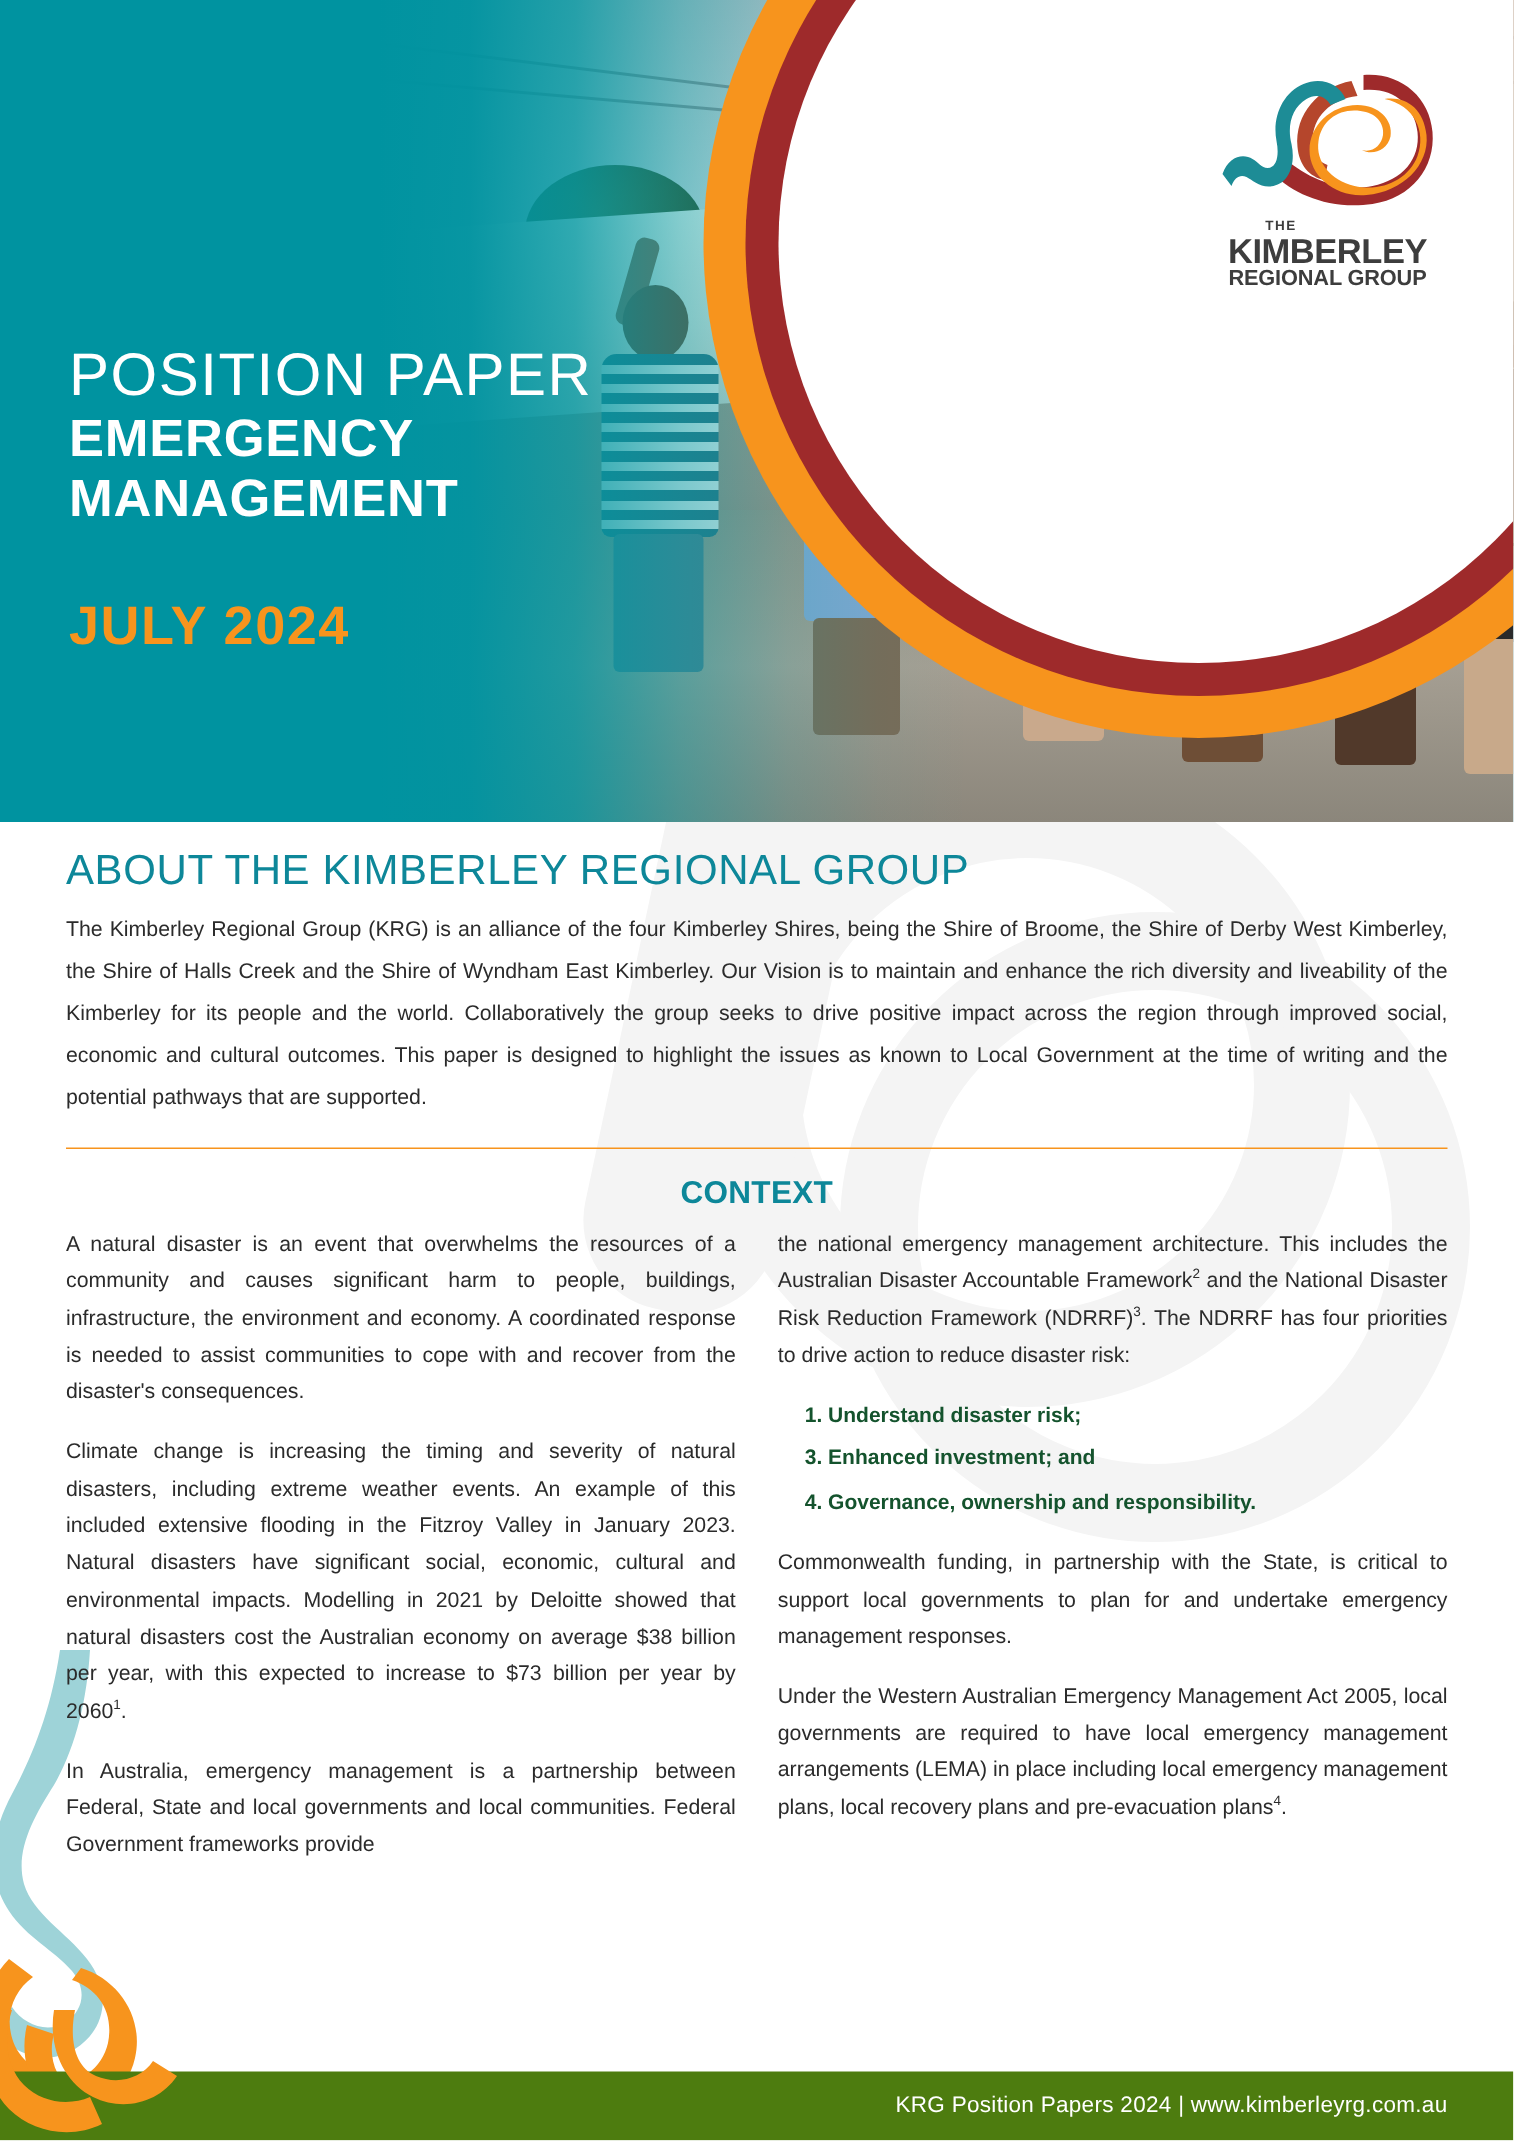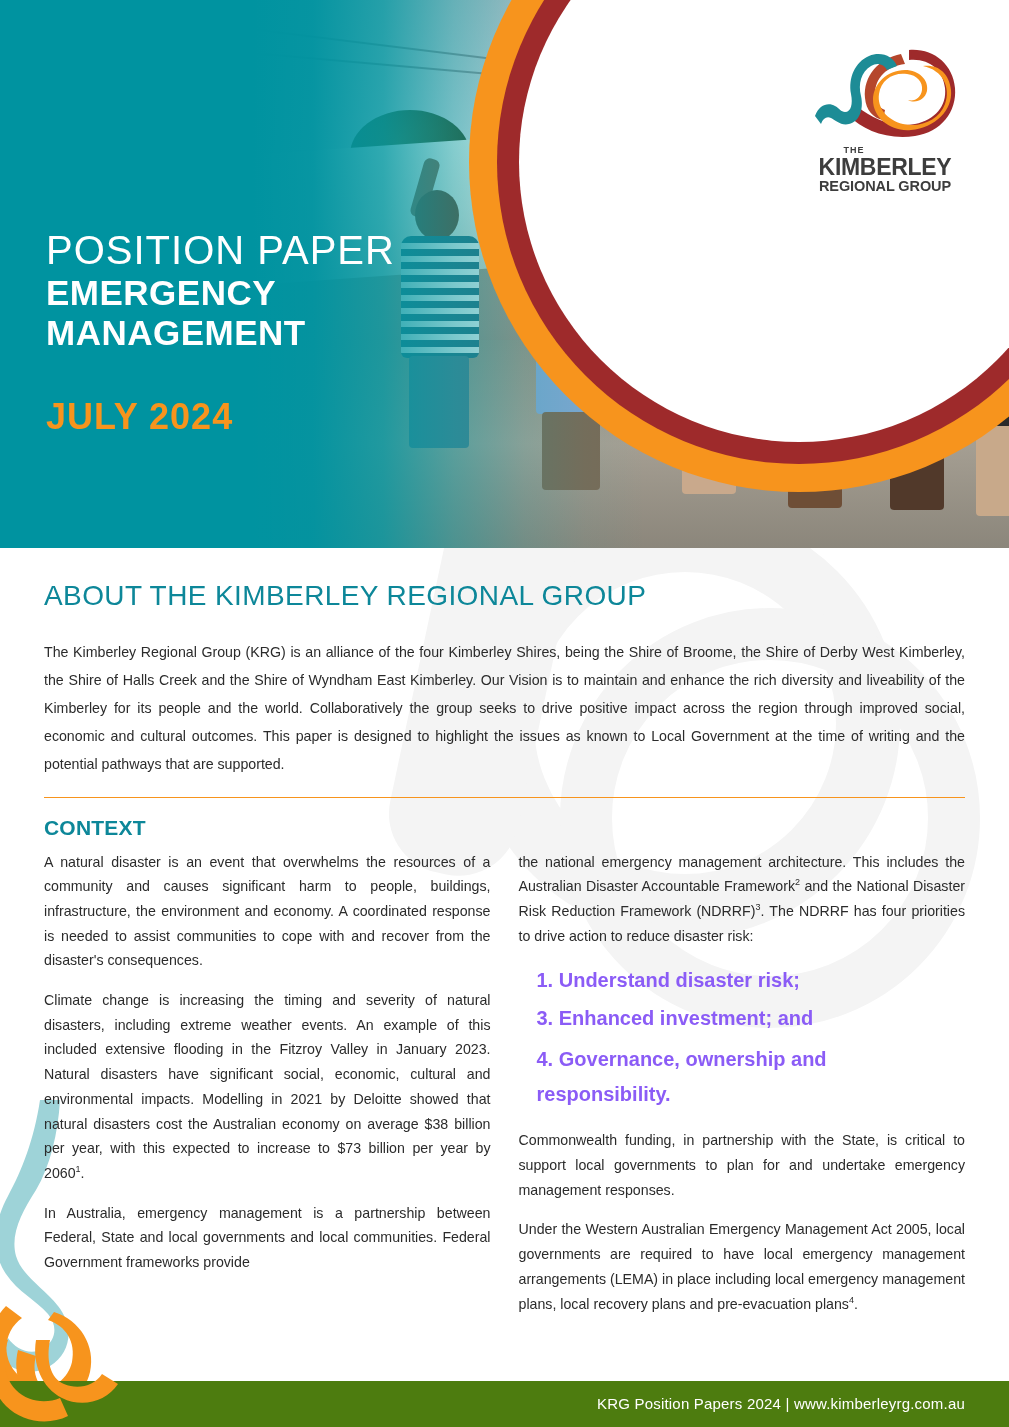--- a/index.html
+++ b/index.html
@@ -164,48 +164,49 @@
   
   .watermark { position:absolute; left:0; top:548px; width:1009px; height:879px; overflow:hidden; z-index:0; }
   .wm-shape { position:absolute; border-radius:50%; background:#f4f4f4; }
   .wm-ring {
     position:absolute; border-radius:50%;
     border:64px solid #f4f4f4; background:transparent;
   }
 
   
   .content {
-    position:absolute; left:0; top:548px;
+    position:absolute; left:0; top:532px;
     width:1009px; height:833px;
     padding:0 44px;
     z-index:3;
   }
 
   .about-heading {
     margin-top:32px;
     font-size:28px; font-weight:300; letter-spacing:0.4px;
     color:#0d8799;
   }
   .about-body {
-    margin-top:26px;
+    margin-top:10px;
     font-size:14.2px; line-height:1.98;
     color:#2b2b2b;
     text-align:justify;
   }
 
   .rule {
     margin-top:18px;
     height:1px; width:100%;
     background:#f7941d;
   }
 
   .context-heading {
     margin-top:18px;
     font-size:21px; font-weight:700; letter-spacing:0.2px;
     color:#0d8799;
+    text-align:center;
   }
 
   .columns {
     margin-top:10px;
     display:flex;
     gap:28px;
   }
   .col { width:451px; }
   .col p {
     font-size:14.2px; line-height:1.74;
@@ -215,22 +216,22 @@
   }
   .col p:last-child { margin-bottom:0; }
   .col sup { font-size:9px; vertical-align:super; }
 
   .priority-list {
     list-style:none;
     margin:12px 0 16px 0;
     padding-left:18px;
   }
   .priority-list li {
-    font-size:20px; font-weight:700;
-    color:#8b5cf6;
+    font-size:14px; font-weight:700;
+    color:#14532d;
     line-height:1.75;
     margin-bottom:3px;
   }
   .priority-list li:last-child { margin-top:6px; }
 
   
   .deco-left { position:absolute; left:-12px; top:1100px; width:140px; height:327px; z-index:2; }
 
   
   .footer {

